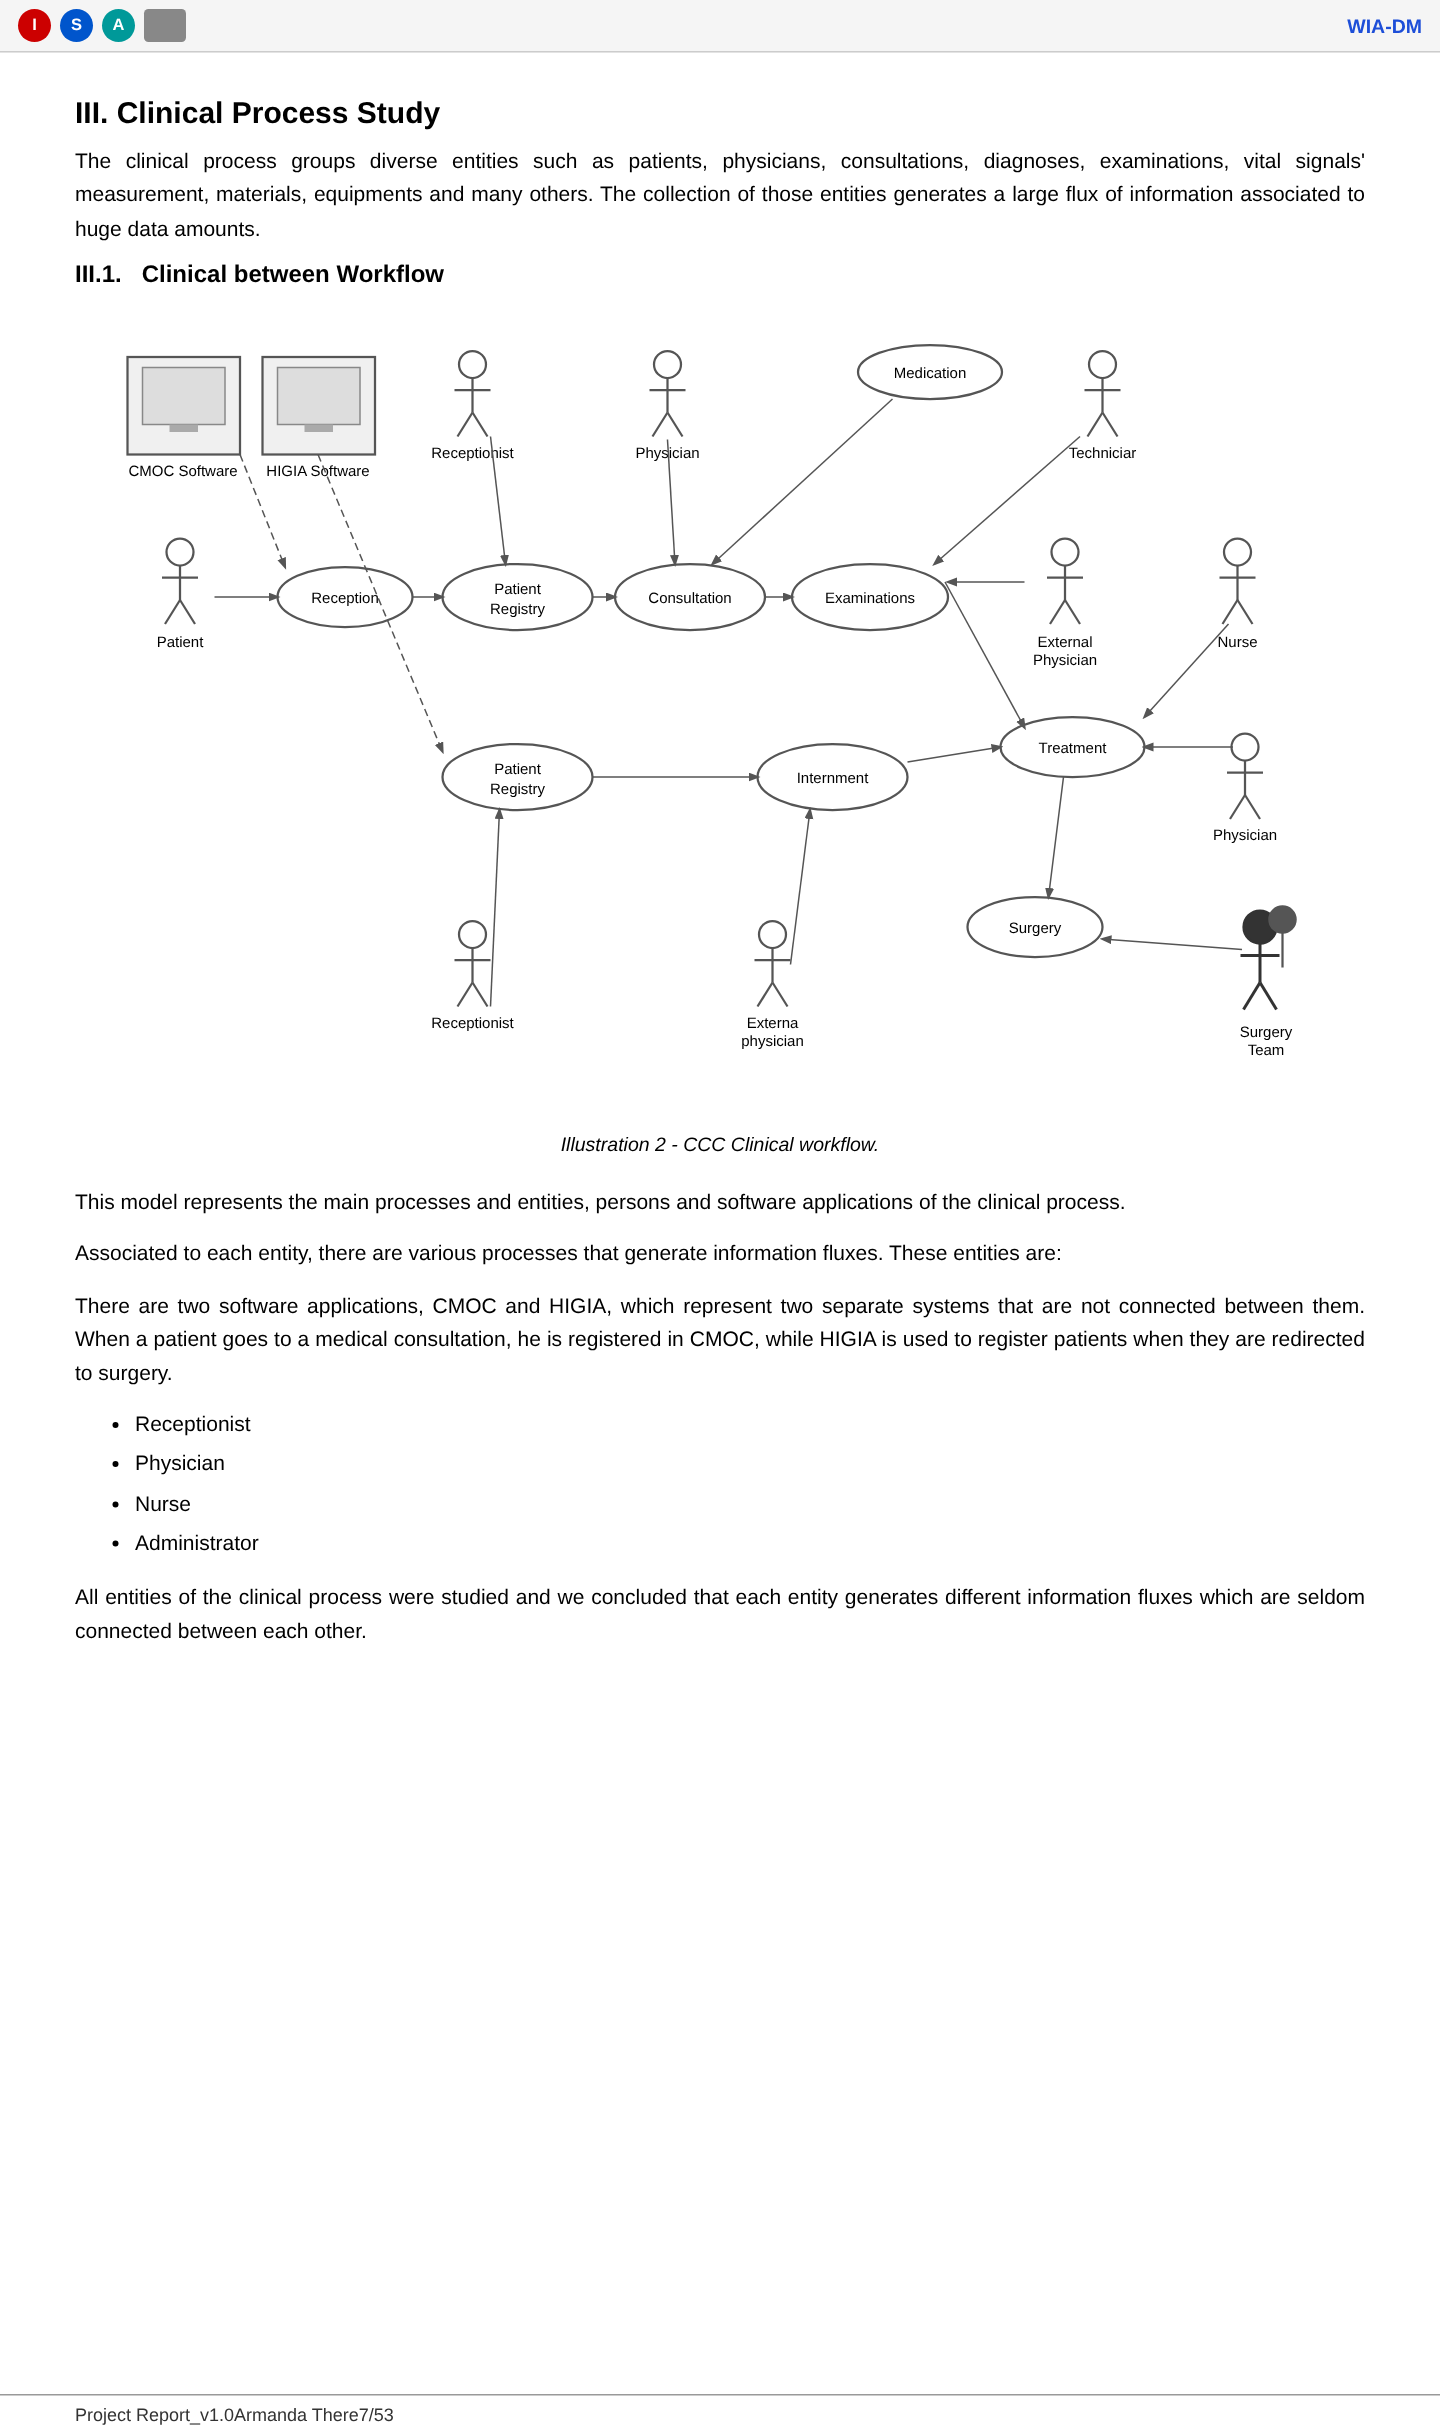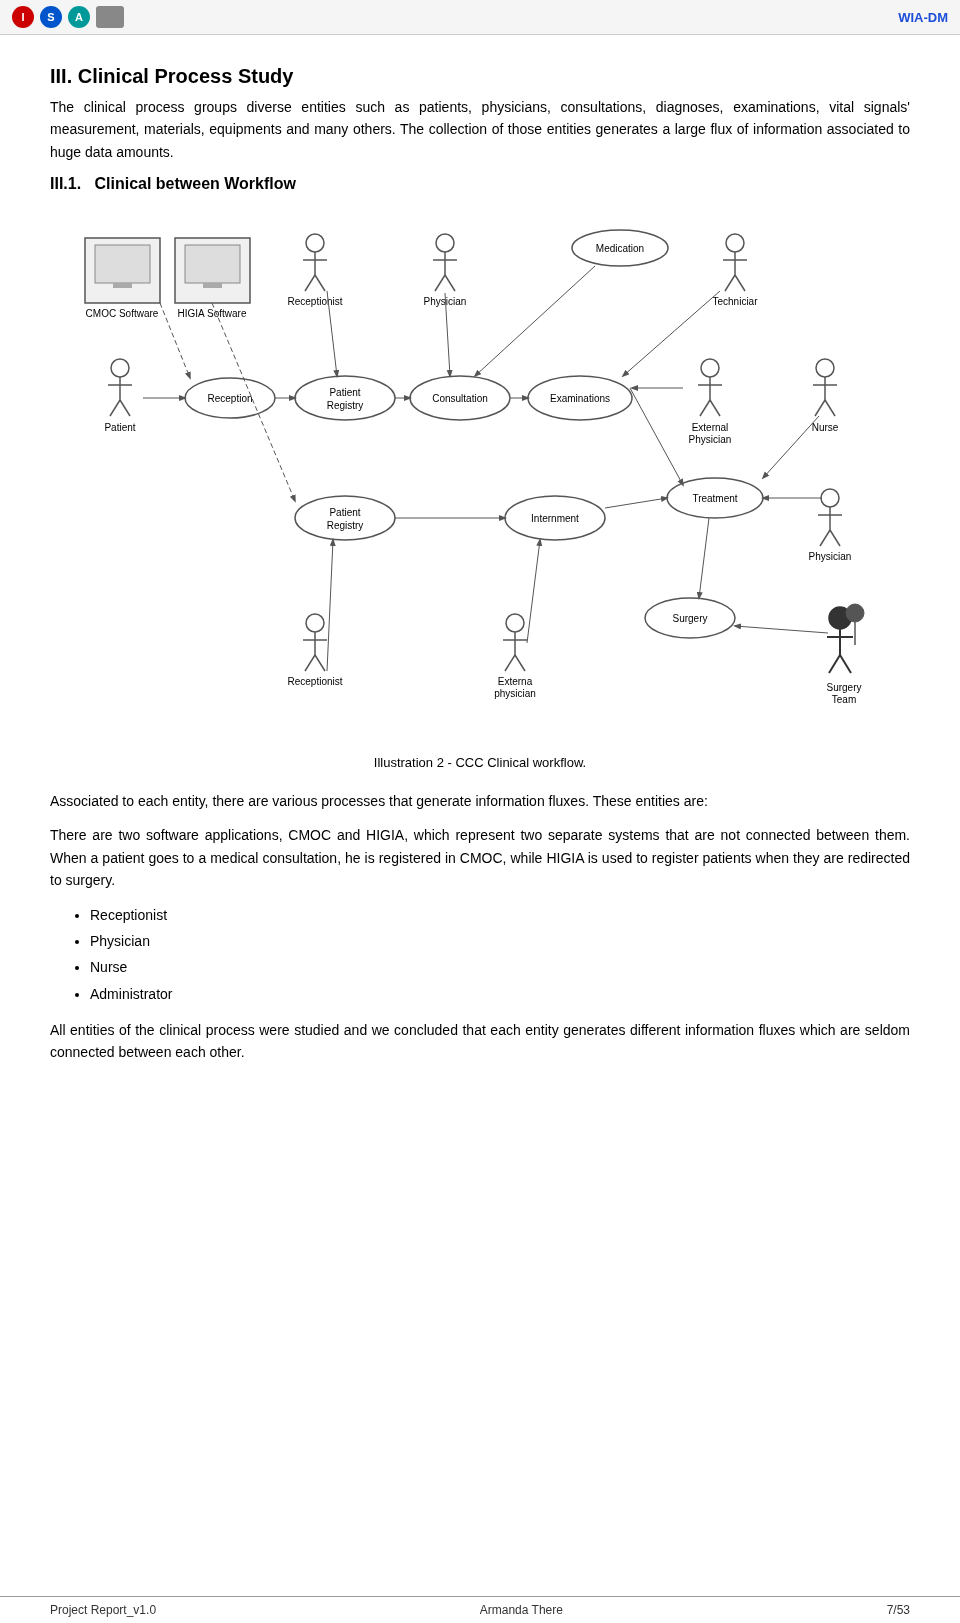--- a/index.html
+++ b/index.html
@@ -72,38 +72,38 @@
       width: 100%;
       margin: 20px auto;
       display: flex;
       justify-content: center;
     }
     .diagram-caption {
       text-align: center;
       font-size: 13px;
       margin-top: 8px;
       margin-bottom: 16px;
+      font-style: italic;
     }
     .bullet-list {
       margin-left: 40px;
       margin-bottom: 14px;
     }
     .bullet-list li {
       list-style-type: disc;
       margin-bottom: 4px;
       line-height: 1.6;
     }
     .bottom-bar {
       position: absolute;
       bottom: 0;
       left: 0;
       right: 0;
       border-top: 1px solid #999;
       display: flex;
-      justify-content: space-between;
       padding: 6px 50px;
       font-size: 12px;
       color: #333;
     }
     
     .diagram-svg {
       font-family: Arial, sans-serif;
     }
   </style>
 </head>
@@ -296,20 +296,21 @@
       <line x1="262" y1="458" x2="268" y2="327" stroke="#555" stroke-width="1" marker-end="url(#arrow)"></line>
 
       <line x1="462" y1="430" x2="475" y2="327" stroke="#555" stroke-width="1" marker-end="url(#arrow)"></line>
 
       <line x1="763" y1="420" x2="670" y2="413" stroke="#555" stroke-width="1" marker-end="url(#arrow)"></line>
     </svg>
   </div>
 
   <p class="diagram-caption">Illustration 2 - CCC Clinical workflow.</p>
 
+  <p>This model represents the main processes and entities, persons and software applications of the clinical process.</p>
   <p>Associated to each entity, there are various processes that generate information fluxes. These entities are:</p>
   <p>There are two software applications, CMOC and HIGIA, which represent two separate systems that are not connected between them. When a patient goes to a medical consultation, he is registered in CMOC, while HIGIA is used to register patients when they are redirected to surgery.</p>
 
   <ul class="bullet-list">
     <li><span>Receptionist</span></li>
     <li><span>Physician</span></li>
     <li><span>Nurse</span></li>
     <li><span>Administrator</span></li>
   </ul>
 

